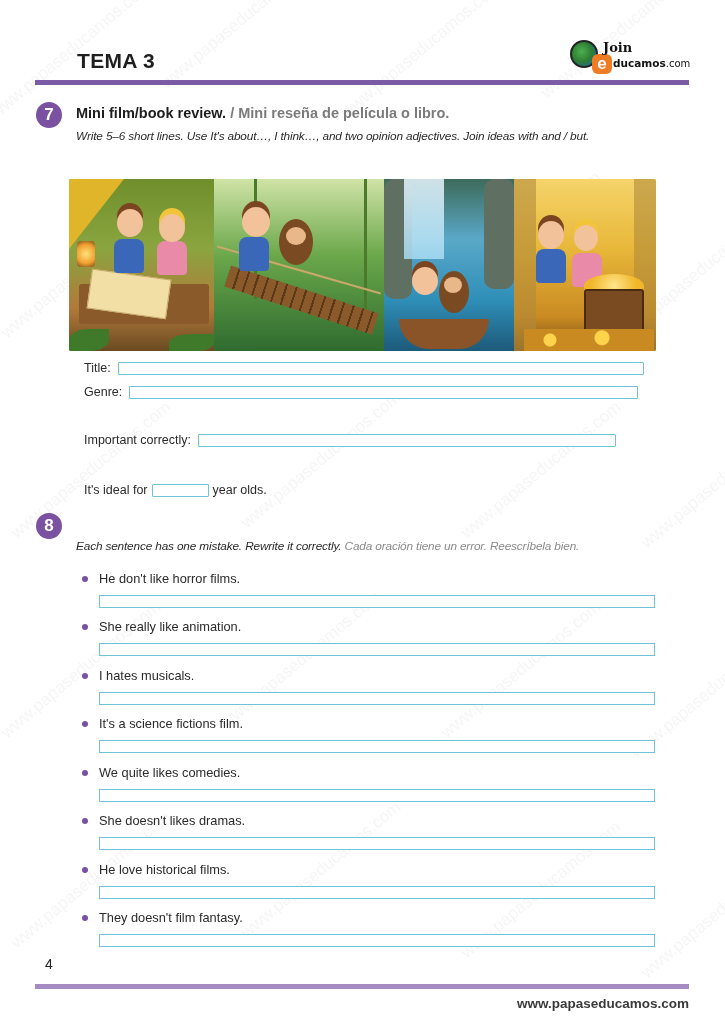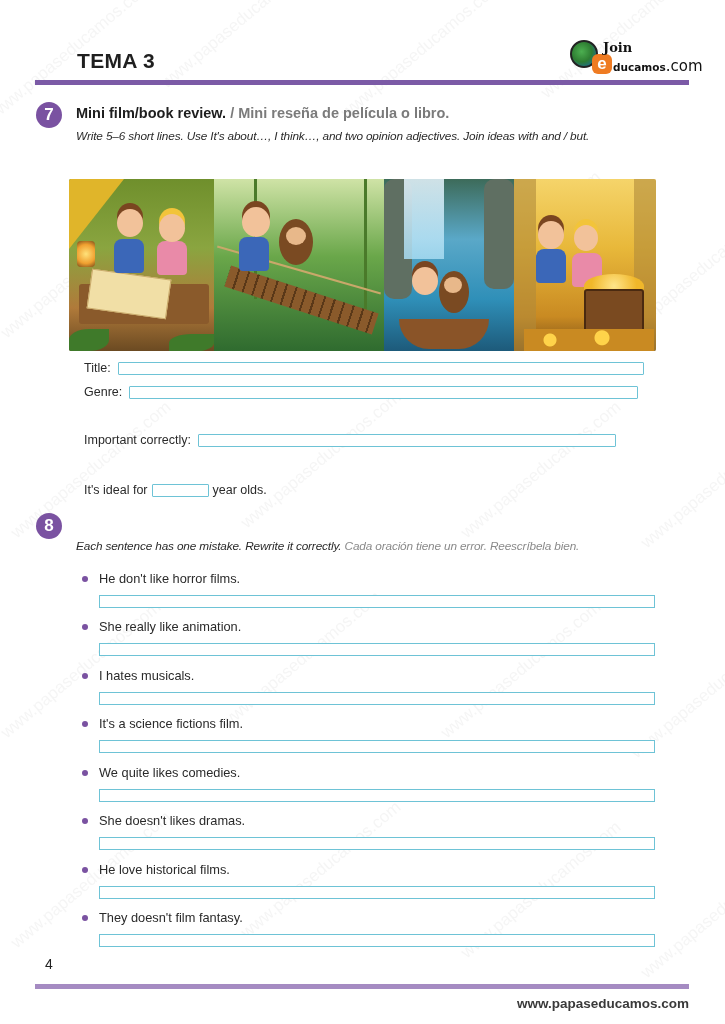--- a/index.html
+++ b/index.html
@@ -33,21 +33,21 @@
     line-height: 20px; font-family: "Liberation Sans", sans-serif;
   }
   .logo-papas {
     position: absolute; left: 33px; top: 4px; font-size: 13px; font-weight: bold; color: #111;
     font-family: "DejaVu Serif", serif;
   }
   .logo-ducamos {
     position: absolute; left: 43px; top: 21px; font-size: 10.5px; font-weight: bold; color: #111;
     font-family: "DejaVu Sans", sans-serif;
   }
-  .logo-com { font-weight: normal; font-size: 15px; }
+  .logo-com { font-weight: normal; font-size: 10px; }
 
   .rule {
     position: absolute; left: 35px; width: 654px; height: 5px; background: #7b5aa6;
   }
   .rule.top { top: 80px; }
   .rule.bottom { top: 984px; background: #a58bc2; }
 
   
   .sec { position: absolute; left: 36px; width: 660px; }
   .badge {

